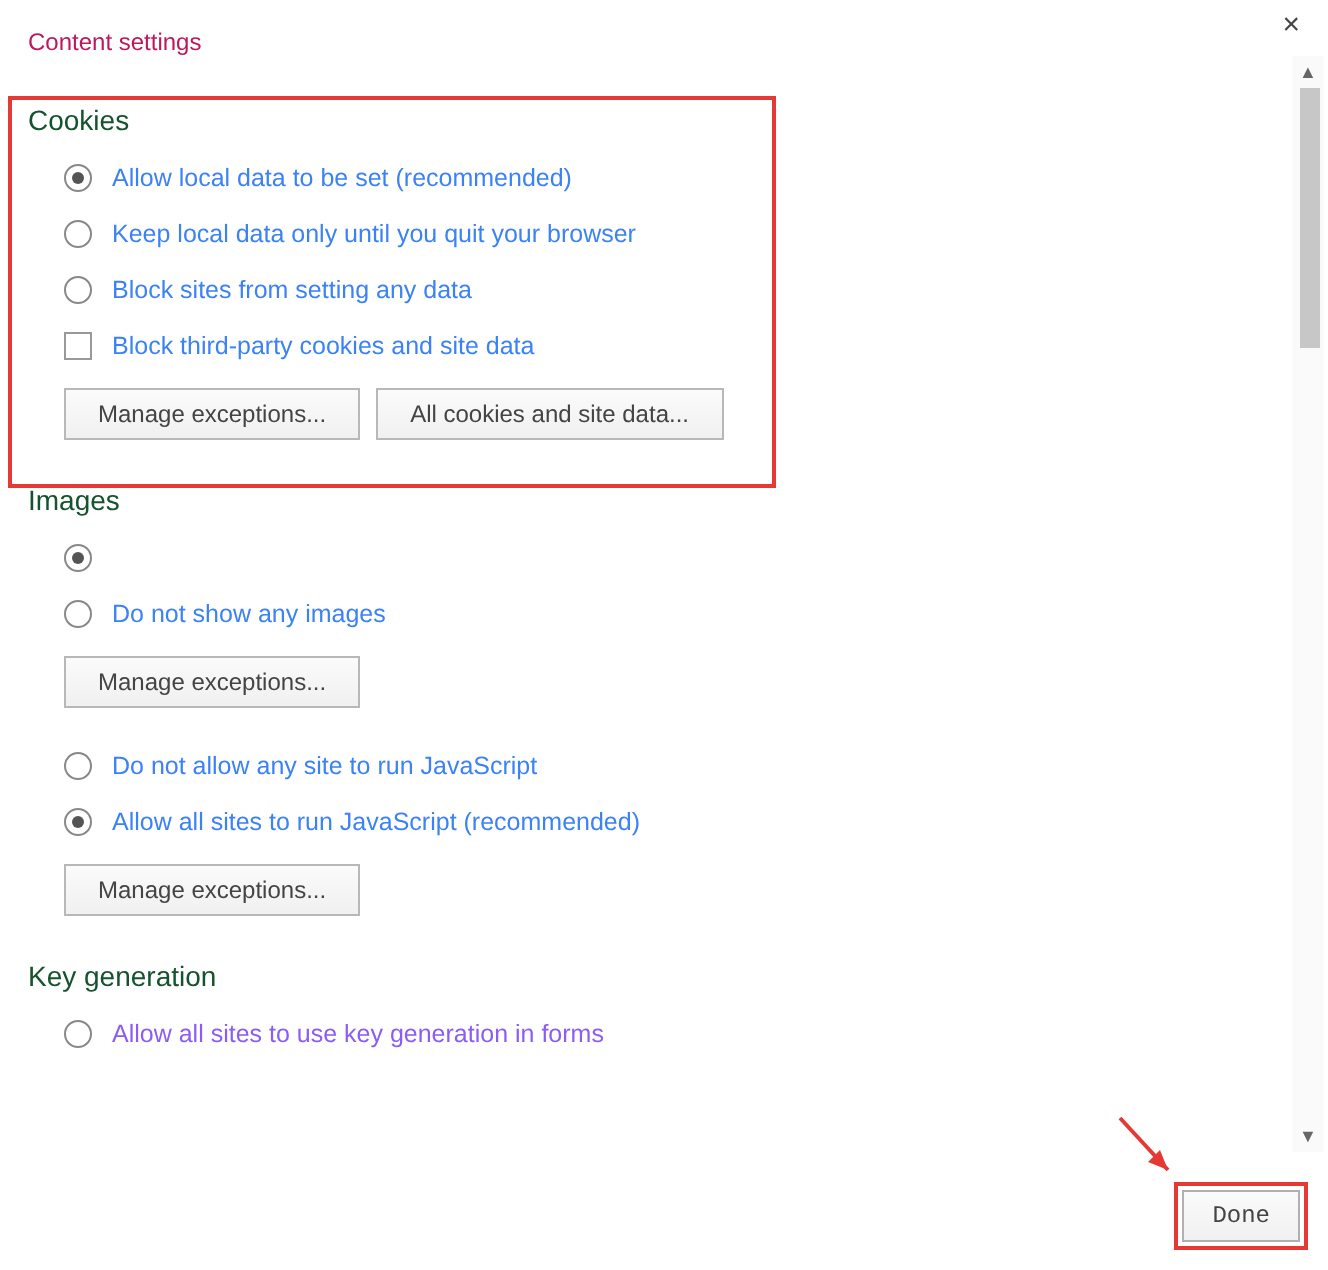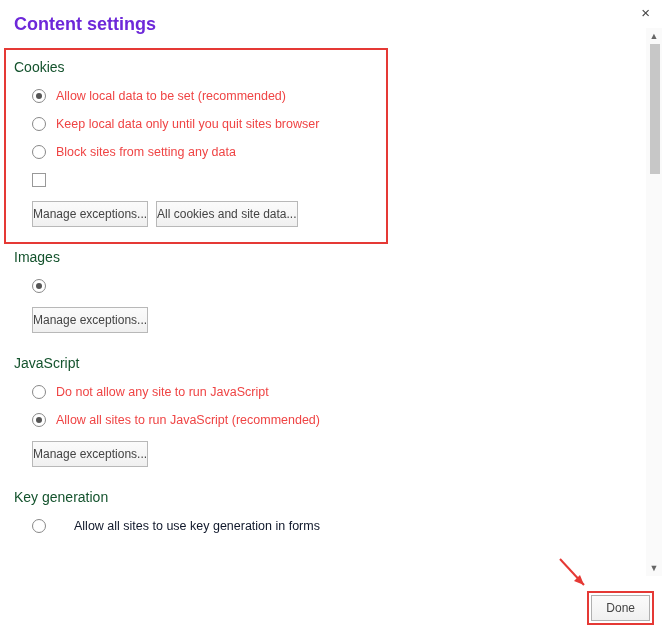--- a/index.html
+++ b/index.html
@@ -30,23 +30,23 @@
   .scroll-area {
     position: absolute;
     left: 0;
     top: 0;
     width: 640px;
     height: 580px;
     overflow: hidden;
     padding: 14px 18px 0 14px;
   }
   .dialog-title {
-    font-size: 18px;
-    color: #6d28d9;
-    font-weight: 700;
+    font-size: 12px;
+    color: #be185d;
+    font-weight: 400;
     margin-bottom: 24px;
   }
   .highlight-box {
     position: absolute;
     top: 48px;
     left: 4px;
     width: 384px;
     height: 196px;
     border: 2px solid #e53935;
     pointer-events: none;
@@ -57,21 +57,21 @@
   .section-h {
     font-size: 14px;
     color: #14532d;
     font-weight: 400;
     margin-bottom: 14px;
   }
   .opt-row {
     display: flex;
     align-items: center;
     margin: 0 0 14px 18px;
-    color: #ef4444;
+    color: #3b82f6;
     font-size: 12.5px;
   }
   .radio {
     width: 14px;
     height: 14px;
     border-radius: 50%;
     border: 1px solid #888;
     margin-right: 10px;
     position: relative;
     background: #fff;
@@ -96,25 +96,25 @@
   .btn-row {
     margin-left: 18px;
     display: flex;
     gap: 8px;
   }
   .btn {
     background: linear-gradient(#fbfbfb, #f0f0f0);
     border: 1px solid #b8b8b8;
     color: #444;
     font-size: 12px;
-    padding: 5px 0;
+    padding: 5px 16px;
     cursor: pointer;
     font-family: inherit;
   }
-  .cutoff { color: #0f172a; margin-top:4px;gap:18px;}
+  .cutoff { color: #8b5cf6; margin-top:4px;}
   .fade {
     position: absolute;
     left: 0; right: 24px;
     bottom: 55px;
     height: 20px;
     background: linear-gradient(rgba(255,255,255,0), #fff);
     pointer-events: none;
   }
   
   .scrollbar-track {
@@ -153,21 +153,21 @@
     border: 2px solid #e53935;
     padding: 2px;
   }
   .done-btn {
     background: linear-gradient(#fbfbfb, #f0f0f0);
     border: 1px solid #b0b0b0;
     color: #444;
     font-size: 12px;
     padding: 5px 14px;
     cursor: pointer;
-    font-family: Liberation Sans, sans-serif;
+    font-family: Liberation Mono, monospace;
   }
   .arrow {
     position: absolute;
     right: 70px;
     bottom: 40px;
     width: 40px;
     height: 40px;
     pointer-events: none;
   }
 </style>
@@ -186,47 +186,51 @@
 
     <div class="section">
       <div class="section-h">Cookies</div>
 
       <div class="opt-row">
         <span class="radio checked"></span>
         <span>Allow local data to be set (recommended)</span>
       </div>
       <div class="opt-row">
         <span class="radio"></span>
-        <span>Keep local data only until you quit sites browser</span>
+        <span>Keep local data only until you quit your browser</span>
       </div>
       <div class="opt-row">
         <span class="radio"></span>
         <span>Block sites from setting any data</span>
       </div>
       <div class="opt-row">
         <span class="checkbox"></span>
+        <span>Block third-party cookies and site data</span>
       </div>
       <div class="btn-row">
         <button class="btn">Manage exceptions...</button>
         <button class="btn">All cookies and site data...</button>
       </div>
     </div>
 
     <div class="section">
       <div class="section-h">Images</div>
       <div class="opt-row">
         <span class="radio checked"></span>
       </div>
+      <div class="opt-row">
+        <span class="radio"></span>
+        <span>Do not show any images</span>
+      </div>
       <div class="btn-row">
         <button class="btn">Manage exceptions...</button>
       </div>
     </div>
 
     <div class="section">
-      <div class="section-h">JavaScript</div>
       <div class="opt-row">
         <span class="radio"></span>
         <span>Do not allow any site to run JavaScript</span>
       </div>
       <div class="opt-row">
         <span class="radio checked"></span>
         <span>Allow all sites to run JavaScript (recommended)</span>
       </div>
       <div class="btn-row">
         <button class="btn">Manage exceptions...</button>

